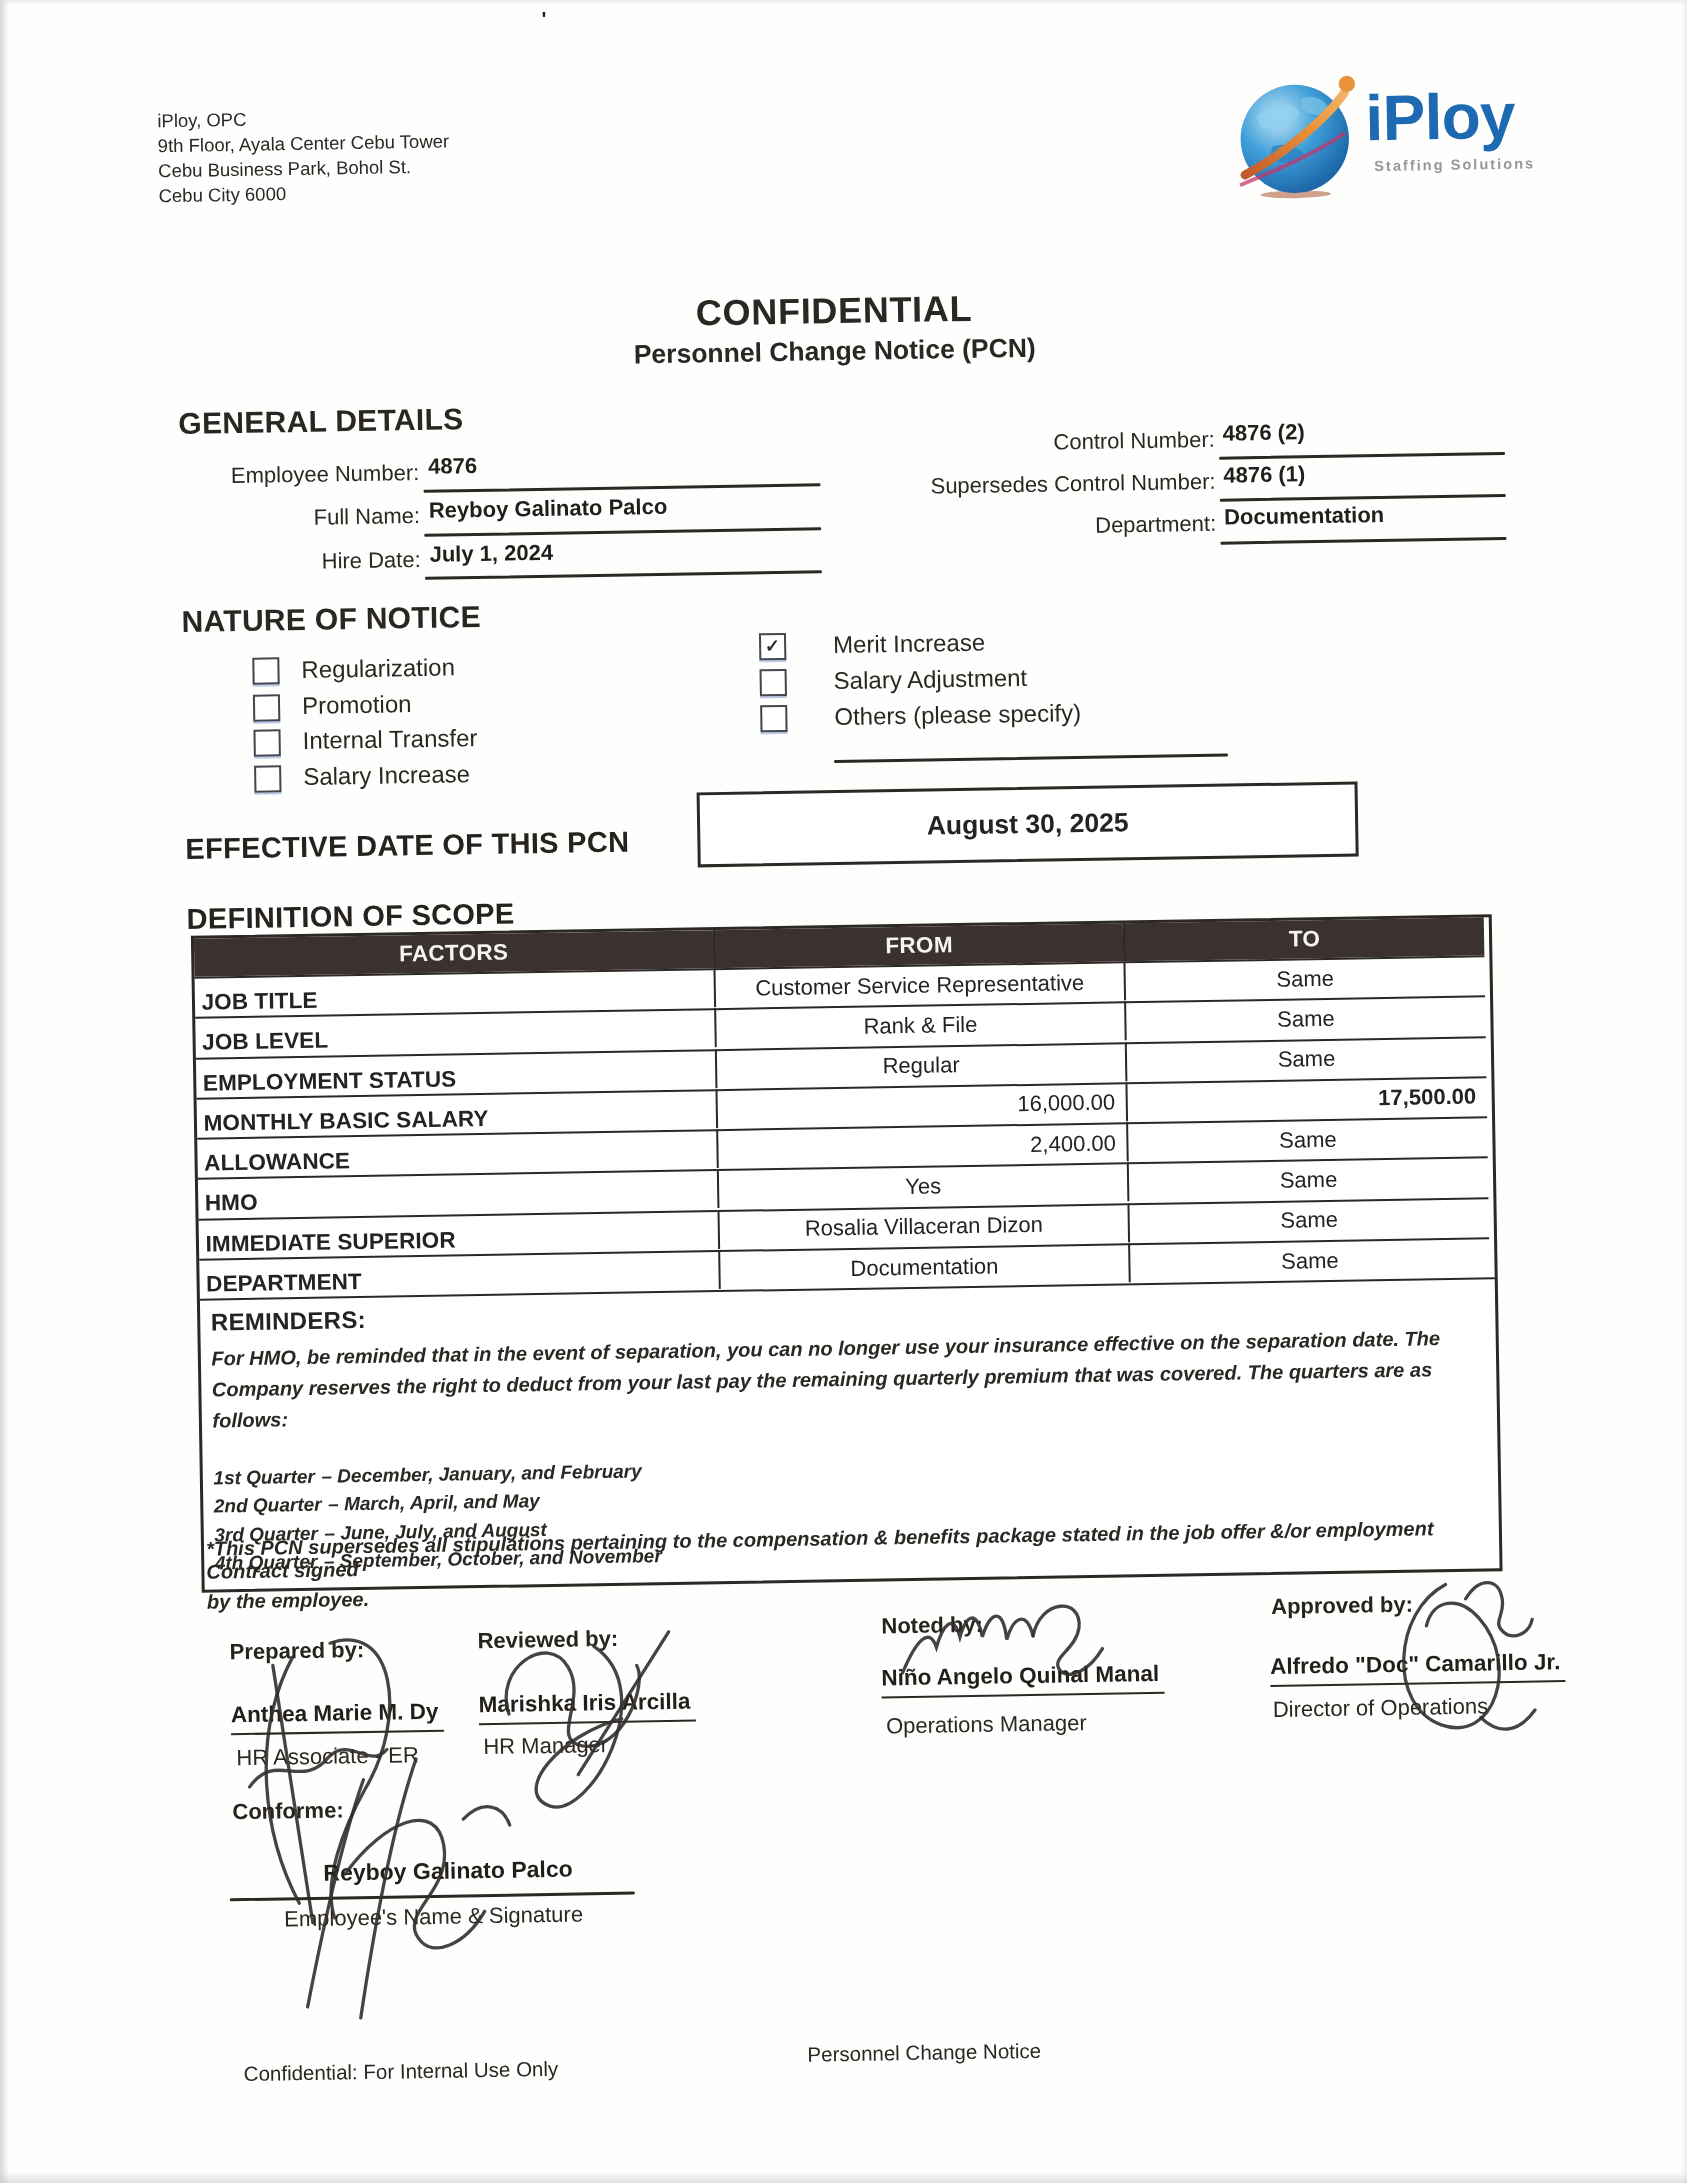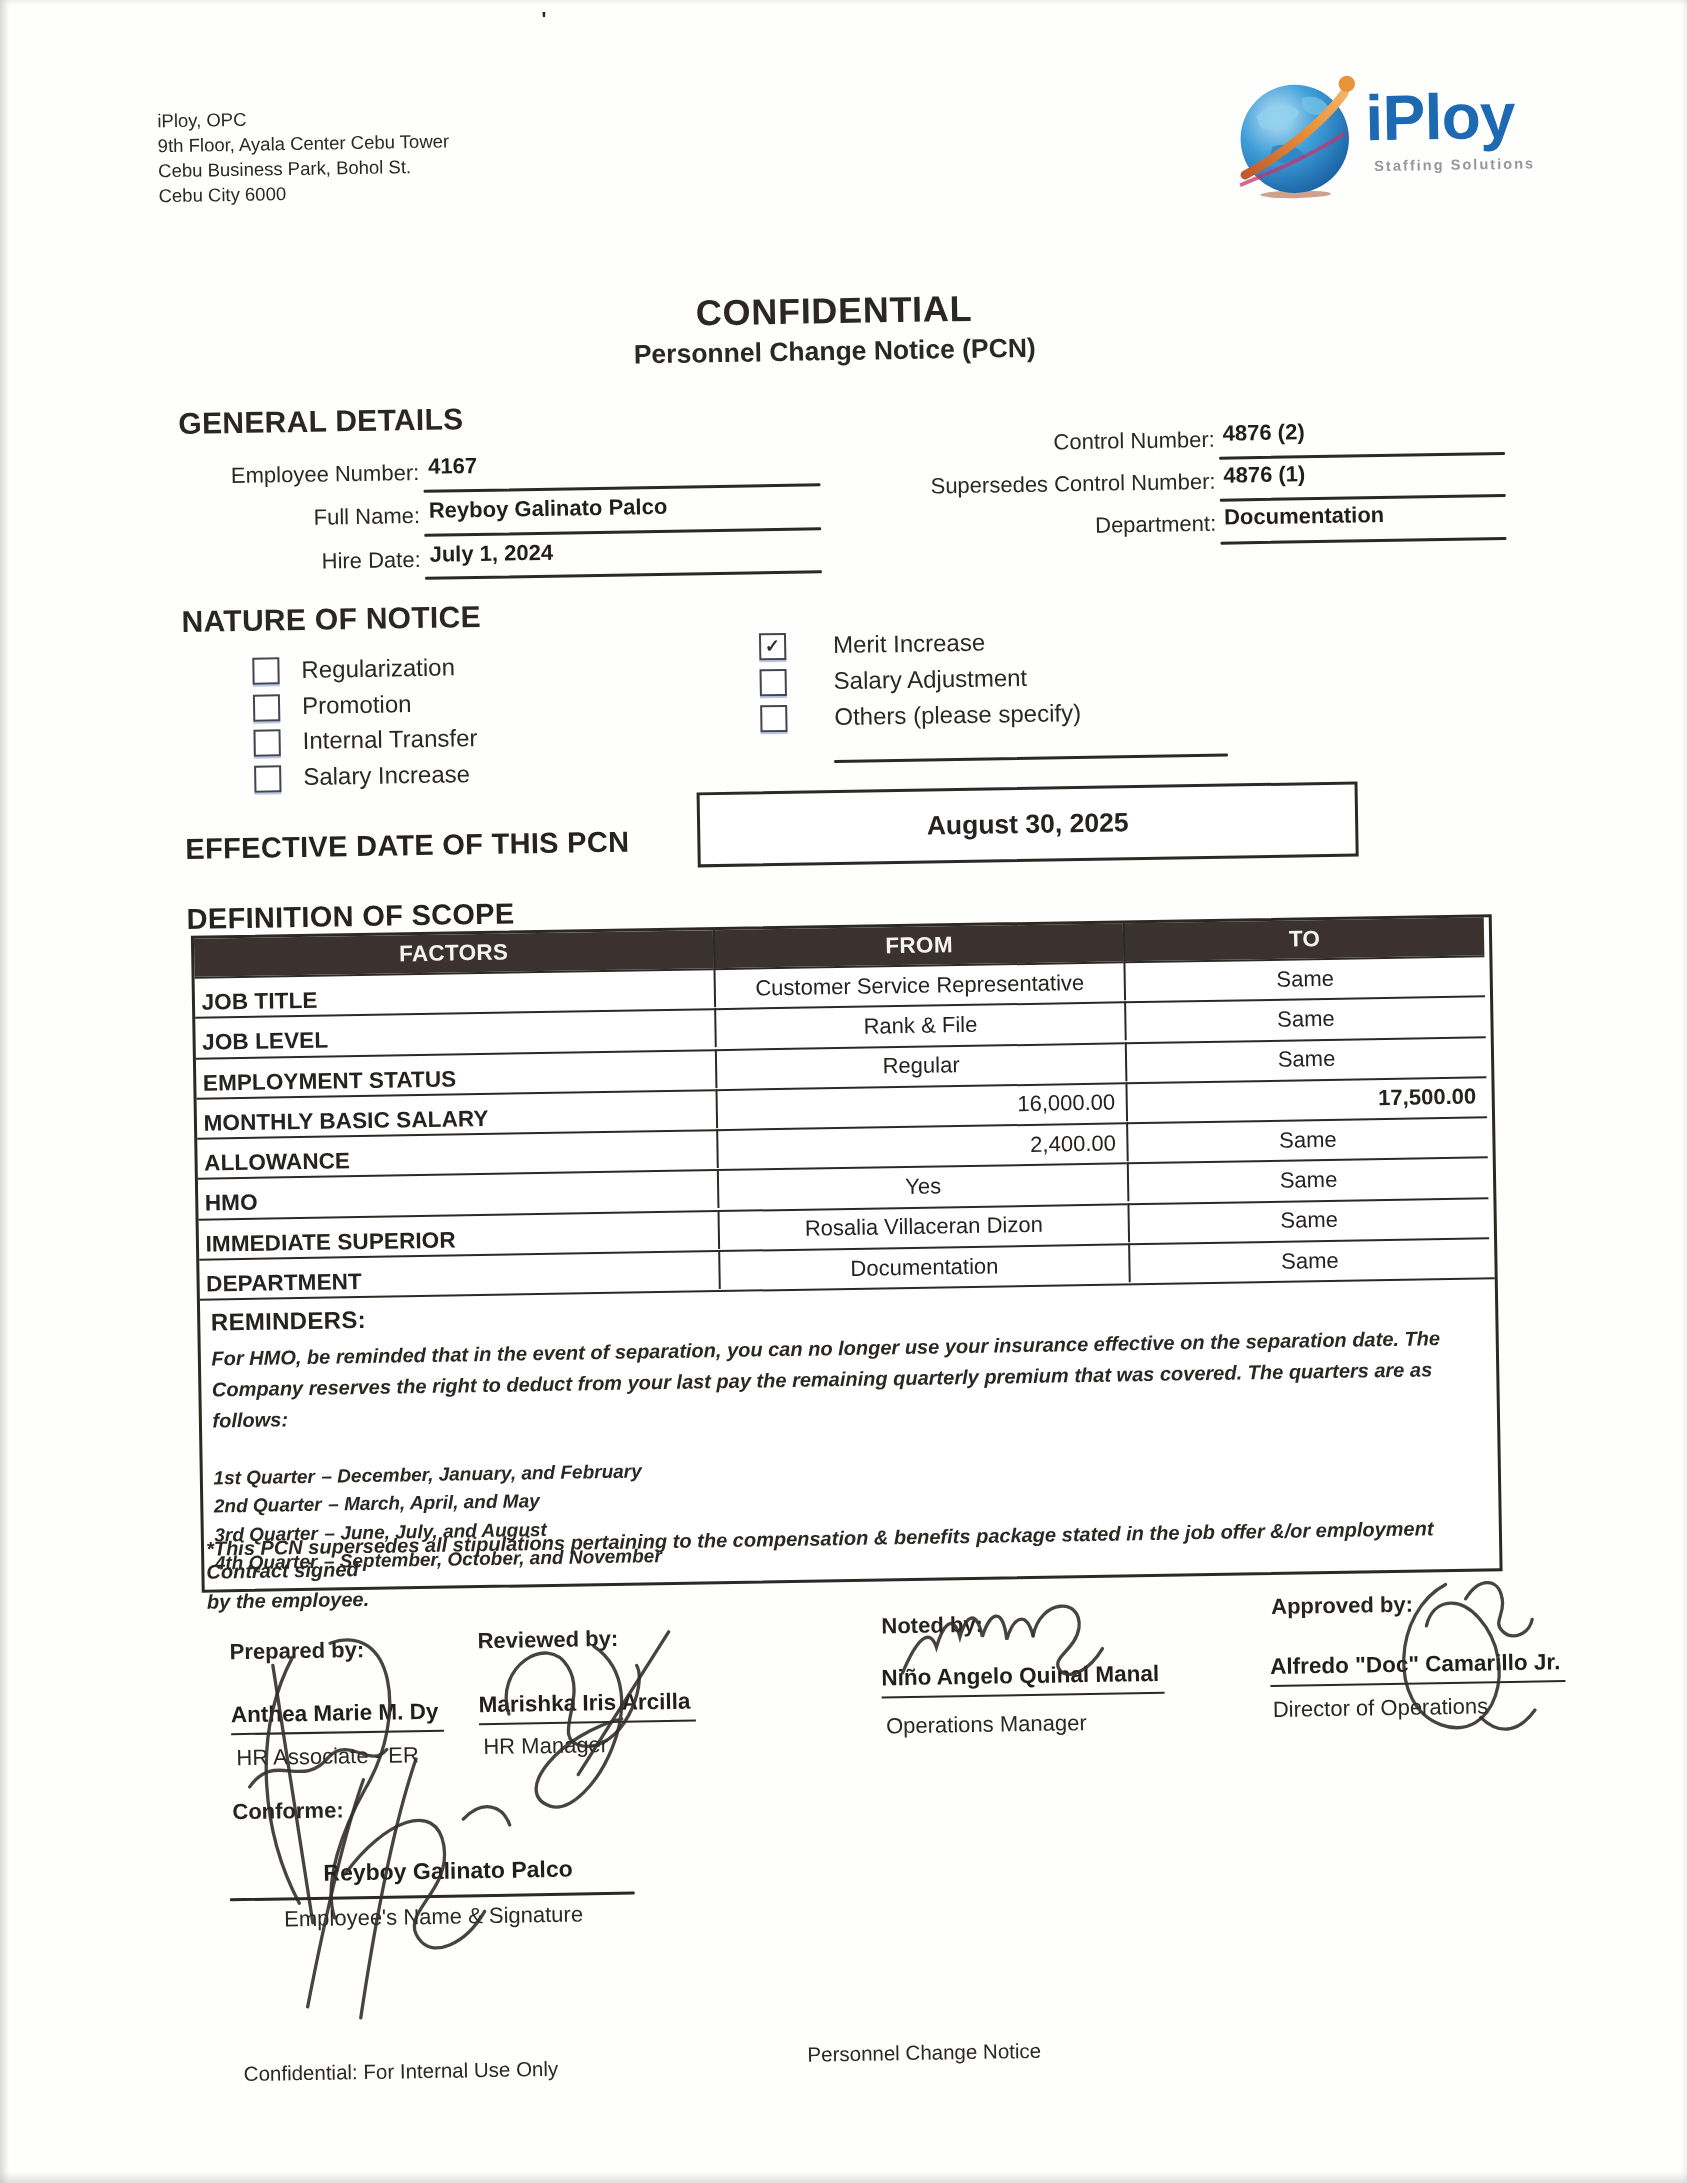--- a/index.html
+++ b/index.html
@@ -110,21 +110,21 @@
   </div>
   <div class="abs brand">iPloy</div>
   <div class="abs brand-tag">Staffing Solutions</div>
 
   <div class="abs title1">CONFIDENTIAL</div>
   <div class="abs title2">Personnel Change Notice (PCN)</div>
 
   <div class="abs h-section" style="left:189px;top:396px;">GENERAL DETAILS</div>
 
   <div class="abs lbl" style="left:159px;top:453px;width:270px;">Employee Number:</div>
-  <div class="abs val" style="left:438px;top:447px;">4167</div>
+  <div class="abs val" style="left:438px;top:447px;">4876</div>
   <div class="abs uline" style="left:433px;top:483px;width:397px;"></div>
 
   <div class="abs lbl" style="left:159px;top:496px;width:270px;">Full Name:</div>
   <div class="abs val" style="left:438px;top:491px;">Reyboy Galinato Palco</div>
   <div class="abs uline" style="left:433px;top:527px;width:397px;"></div>
 
   <div class="abs lbl" style="left:159px;top:540px;width:270px;">Hire Date:</div>
   <div class="abs val" style="left:438px;top:535px;">July 1, 2024</div>
   <div class="abs uline" style="left:433px;top:570px;width:397px;"></div>
 

